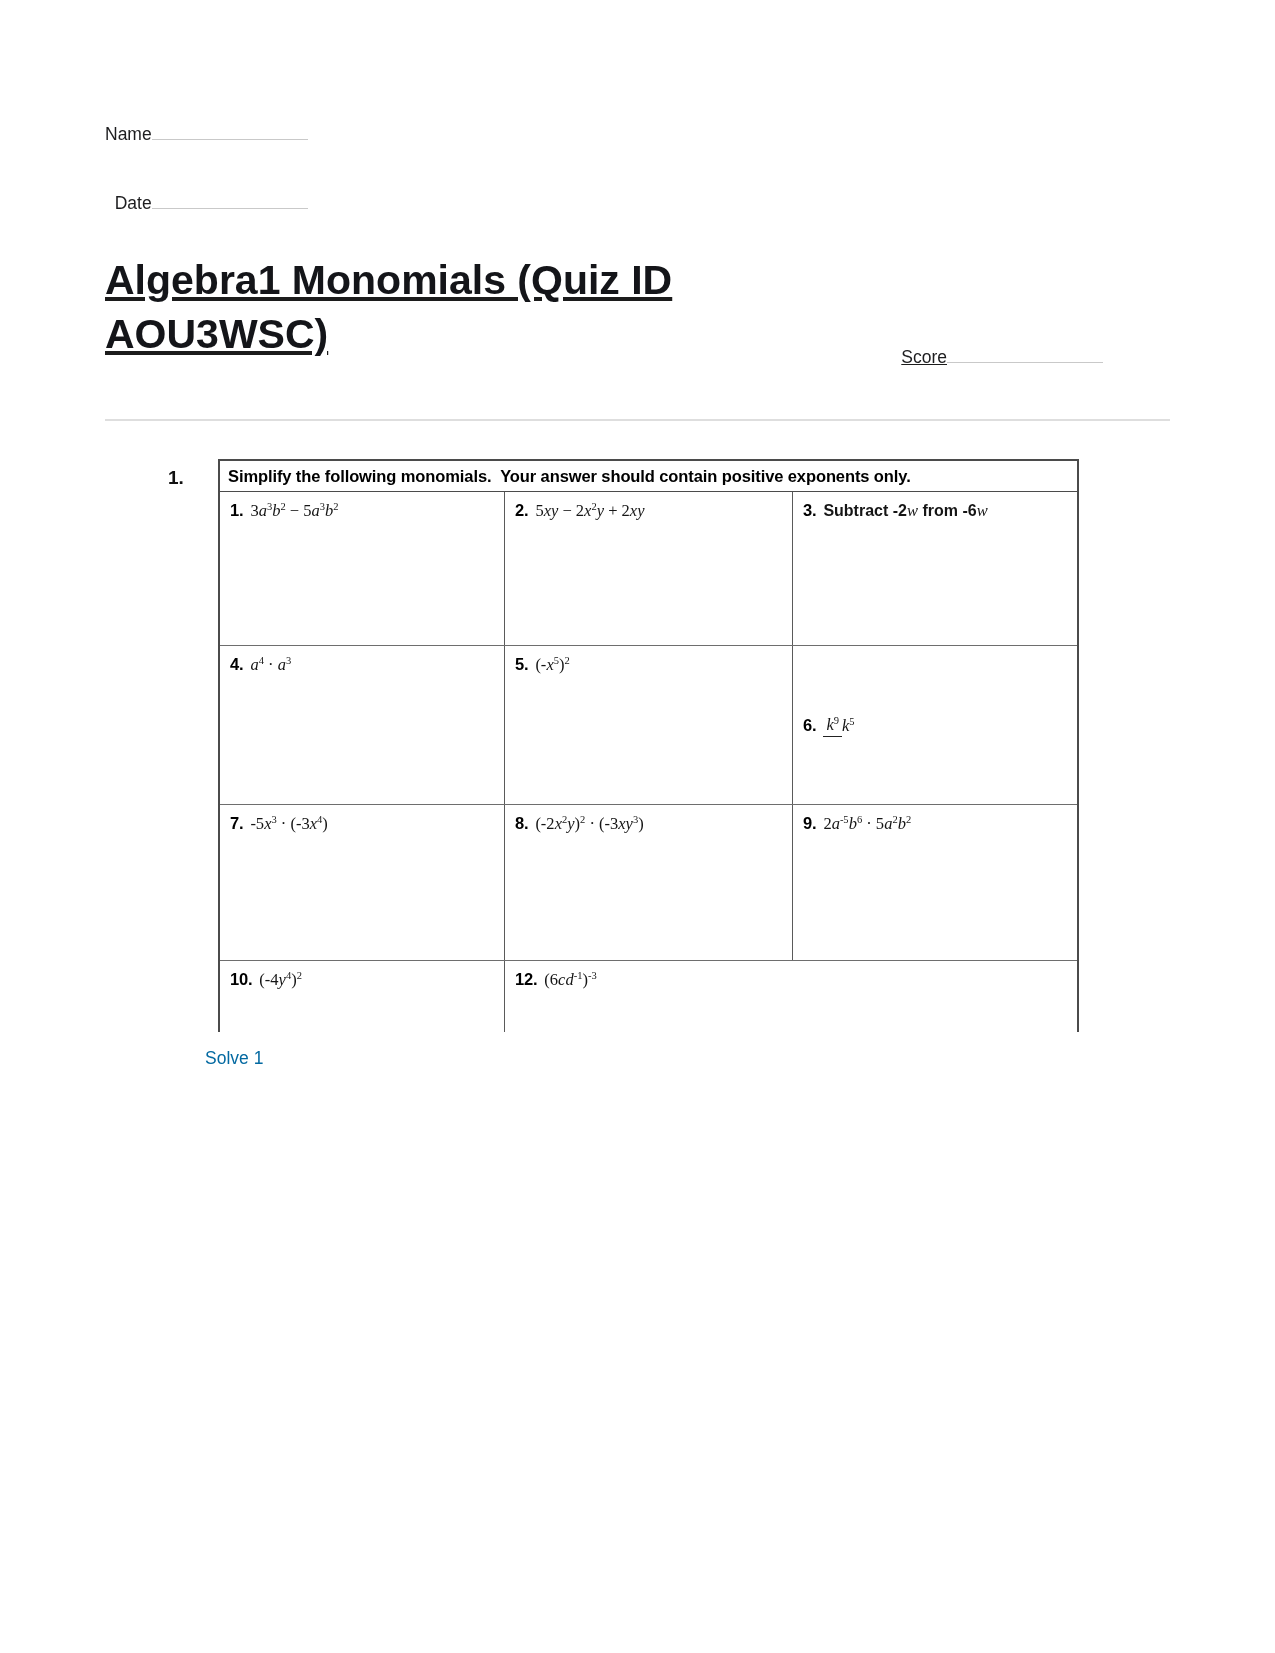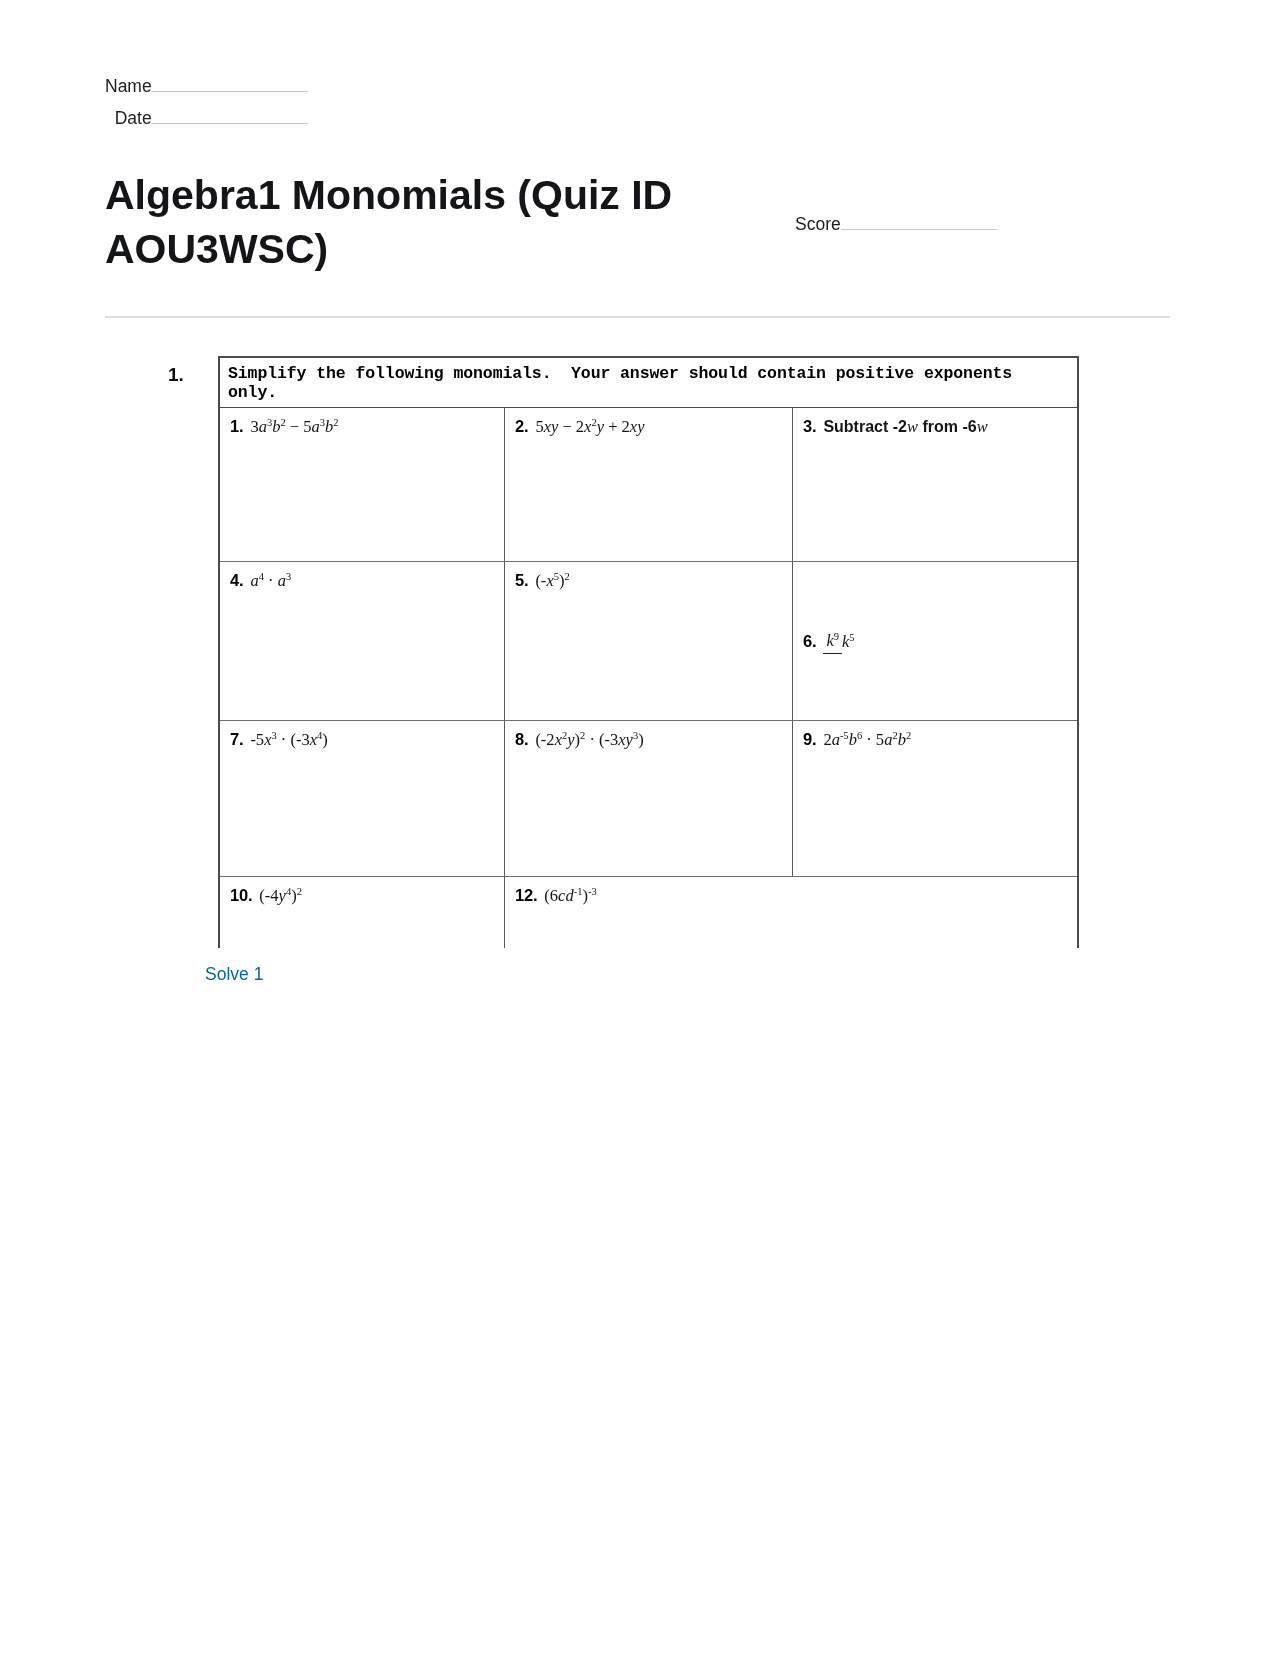--- a/index.html
+++ b/index.html
@@ -10,47 +10,46 @@
   }
   .page{padding:68px 105px 0 105px;}
 
   
   .top-row{display:flex;justify-content:space-between;align-items:flex-start;}
   .logo{display:flex;align-items:center;gap:14px;}
   .logo svg{display:block;}
   .logo-text{font-size:35px;font-weight:700;letter-spacing:-0.5px;color:#17181a;margin-top:6px;}
 
   .fields{padding-right:67px;margin-top:8px;}
-  .frow{display:flex;justify-content:flex-end;align-items:baseline;margin-bottom:11px;}
+  .frow{display:flex;justify-content:flex-end;align-items:baseline;margin-bottom:11px;margin-top:48px;}
   .flabel{font-size:17.5px;color:#1d1d1f;}
   .fline{display:inline-block;width:156px;border-bottom:1.5px solid #c9c9c9;height:14px;}
 
   
-  .title-row{display:flex;justify-content:flex-start;align-items:flex-start;margin-top:28px;}
+  .title-row{display:flex;justify-content:space-between;align-items:flex-start;margin-top:28px;text-decoration:underline;}
   h1.quiz-title{
     margin:0;max-width:690px;font-size:41px;line-height:1.32;font-weight:700;
     color:#141519;letter-spacing:0;
   }
   .score-wrap{padding-right:67px;margin-top:46px;}
 
   .divider{border:none;border-top:2px solid #dedede;margin:40px 0 0 0;}
 
   
   .question{display:flex;margin-top:38px;}
   .qnum{margin-left:63px;width:50px;font-size:19px;font-weight:700;color:#111;padding-top:8px;flex:none;}
   .qbody{flex:none;}
 
   .quiz-table{
     width:857px;border:2px solid #4b4b4b;border-bottom:none;background:#fff;
   }
   .thead{
     font-weight:700;font-size:16.5px;letter-spacing:-0.1px;color:#000;
     padding:6px 8px 5px 8px;border-bottom:1.5px solid #4b4b4b;
     white-space:pre-wrap;
-    font-family:Liberation Mono, monospace;
   }
   .trow{display:grid;grid-template-columns:285px 288px 282px;border-bottom:1.5px solid #6e6e6e;}
   .trow:last-child{border-bottom:none;}
   .r1{height:153px;}
   .r2{height:158px;}
   .r3{height:155px;}
   .r4{height:71px;overflow:hidden;}
   .cell{
     border-right:1.5px solid #5a5a5a;padding:9px 8px 4px 10px;
     display:flex;align-items:flex-start;gap:7px;overflow:hidden;

